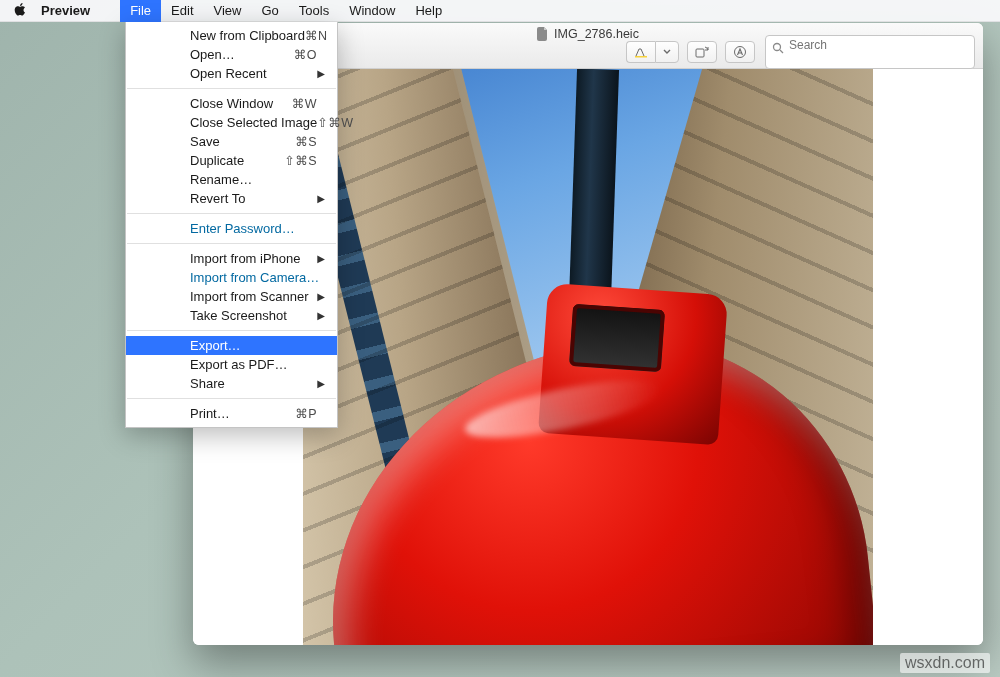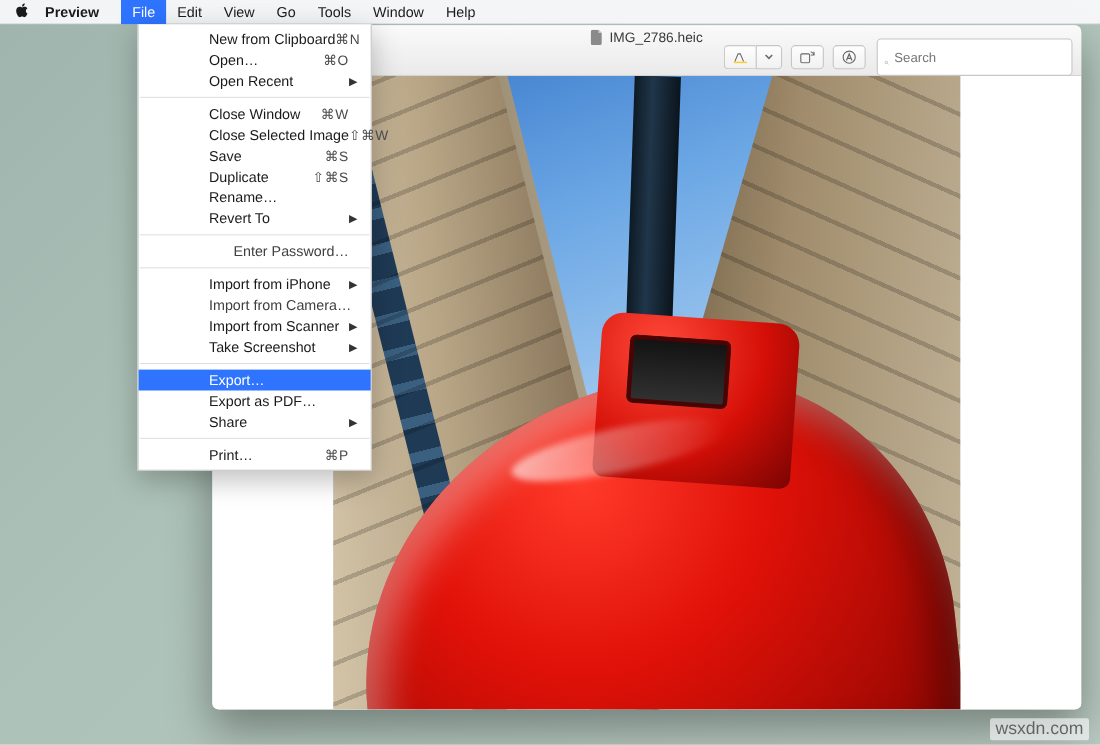--- a/index.html
+++ b/index.html
@@ -2,49 +2,49 @@
 <html><head>
 <meta charset="utf-8">
 <style>
   * { box-sizing: border-box; margin: 0; padding: 0; font-family: -apple-system, "Helvetica Neue", Helvetica, Arial, sans-serif; }
   html, body { width: 1000px; height: 677px; overflow: hidden; }
   body { background: linear-gradient(135deg, #9fb4ac 0%, #adc2b9 40%, #b9cac2 100%); position: relative; }
 
   
   .menubar { position: absolute; top:0; left:0; right:0; height:22px; background: rgba(250,250,252,0.92); display:flex; align-items:center; font-size:13px; color:#1a1a1a; padding-left:14px; border-bottom:1px solid rgba(0,0,0,0.08); z-index:30; }
   .menubar .apple { margin-right:14px; }
-  .menubar .appname { font-weight:600; margin-right:20px; }
+  .menubar .appname { font-weight:600; margin-right:30px; }
   .menubar .mitem { padding:0 10px; height:22px; display:flex; align-items:center; cursor:default; }
   .menubar .mitem.active { background:#2e74ff; color:#fff; }
 
   
   .dropdown { position:absolute; top:22px; left:125px; width:213px; background:#fff; border:1px solid #c4c4c4; border-top:none; box-shadow:0 8px 24px rgba(0,0,0,0.25); font-size:13px; color:#1a1a1a; z-index:40; padding:4px 0; }
   .dd-item { height:19px; display:flex; align-items:center; padding:0 20px; position:relative; cursor:default; }
   .dd-item .label { flex:1; white-space:nowrap;margin-left:44px; }
   .dd-item .short { color:#4a4a4a; font-size:12.5px; letter-spacing:0.5px; }
-  .dd-item.disabled { color:#404040;text-align:right; }
+  .dd-item.disabled { color:#0369a1; }
   .dd-item.selected { background:#2e74ff; color:#fff; }
   .dd-item .chev { position:absolute; right:12px; font-size:10px; color:#333; }
   .dd-sep { height:1px; margin:5px 1px; background:#e0e0e0; }
 
   
   .window { position:absolute; top:23px; left:193px; width:790px; height:622px; background:#fff; border-radius:6px; box-shadow:0 18px 40px rgba(0,0,0,0.35); display:flex; flex-direction:column; overflow:hidden; z-index:10; }
   .titlebar { height:46px; background:linear-gradient(#fafafa,#eaeaea); border-bottom:1px solid #d0d0d0; display:flex; align-items:stretch; position:relative; }
   .traffic { position:absolute; left:10px; top:8px; display:flex; gap:8px; }
   .dot { width:12px; height:12px; border-radius:50%; border:0.5px solid rgba(0,0,0,0.15); }
   .dot.r{background:#ff5f57}.dot.y{background:#febc2e}.dot.g{background:#28c840}
   .title-wrap { position:absolute; top:4px; left:0; right:0; text-align:center; display:flex; justify-content:center; align-items:center; gap:5px; font-size:12.5px; color:#3a3a3a; }
   .doc-icon { width:12px; height:14px; display:inline-block; }
   .toolbar-row { position:absolute; bottom:4px; left:8px; right:8px; height:24px; display:flex; align-items:center; }
   .tb-btn { height:22px; background:linear-gradient(#fefefe,#f1f1f1); border:1px solid #c6c6c6; border-radius:4px; display:inline-flex; align-items:center; justify-content:center; padding:0 7px; font-size:12px; color:#4a4a4a; }
   .tb-group { display:flex; }
   .tb-group .tb-btn:first-child{border-radius:4px 0 0 4px; border-right:none}
   .tb-group .tb-btn:last-child{border-radius:0 4px 4px 0}
   .spacer { flex:1; }
-  .searchbox { width:178px; height:22px; background:#fff; border:1px solid #c6c6c6; border-radius:4px; display:flex; align-items:center; padding:16px 6px; gap:5px; }
+  .searchbox { width:210px; height:22px; background:#fff; border:1px solid #c6c6c6; border-radius:4px; display:flex; align-items:flex-end; padding:16px 6px; gap:5px; }
   .searchbox input { border:none; outline:none; font-size:12px; flex:1; background:transparent; color:#333; }
   .mag { width:12px; height:12px; }
 
   .content { flex:1; background:#fff; display:flex; align-items:flex-start; justify-content:center; overflow:hidden; padding:0; }
   .photo { width:570px; height:576px; position:relative; overflow:hidden; }
 
   
   .sky { position:absolute; inset:0; background:linear-gradient(160deg,#3b7acb 0%, #6aa6e4 25%, #a7cdf1 55%, #d6e9f7 80%); }
   .building-left { position:absolute; top:-60px; left:-120px; width:360px; height:820px; background:linear-gradient(100deg,#b9a78a 0%, #d9cbb0 30%, #b8a586 60%, #6f5a41 100%); transform:rotate(-14deg); border-right:8px solid rgba(0,0,0,0.15); }
   .building-left::after{content:"";position:absolute;inset:0;background:repeating-linear-gradient(172deg,rgba(0,0,0,0.18)0 4px,rgba(255,255,255,0.0)4px 34px);} 

